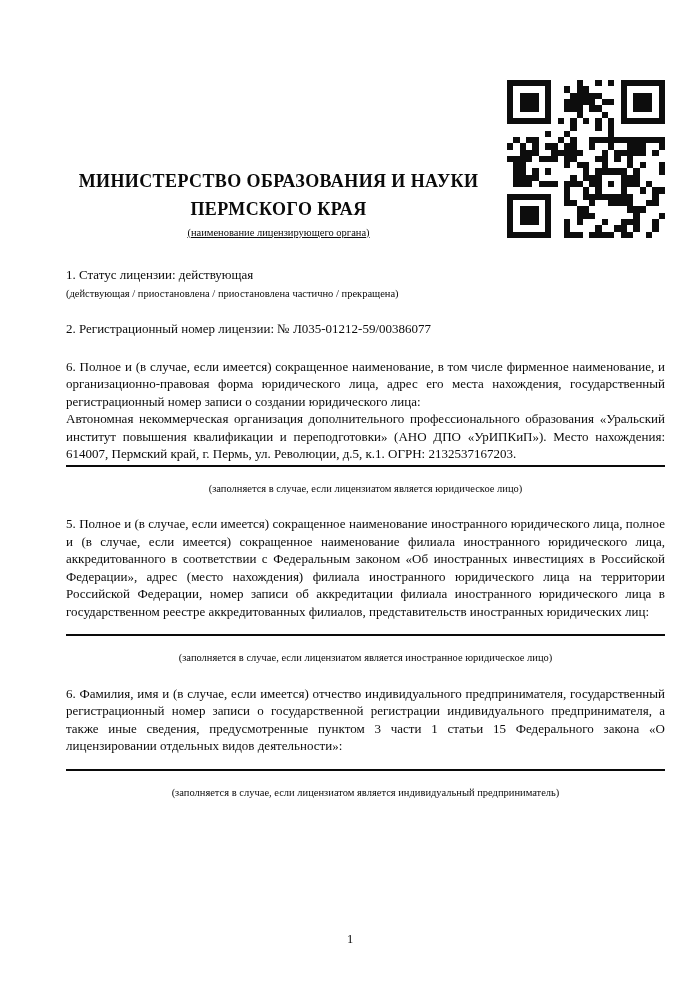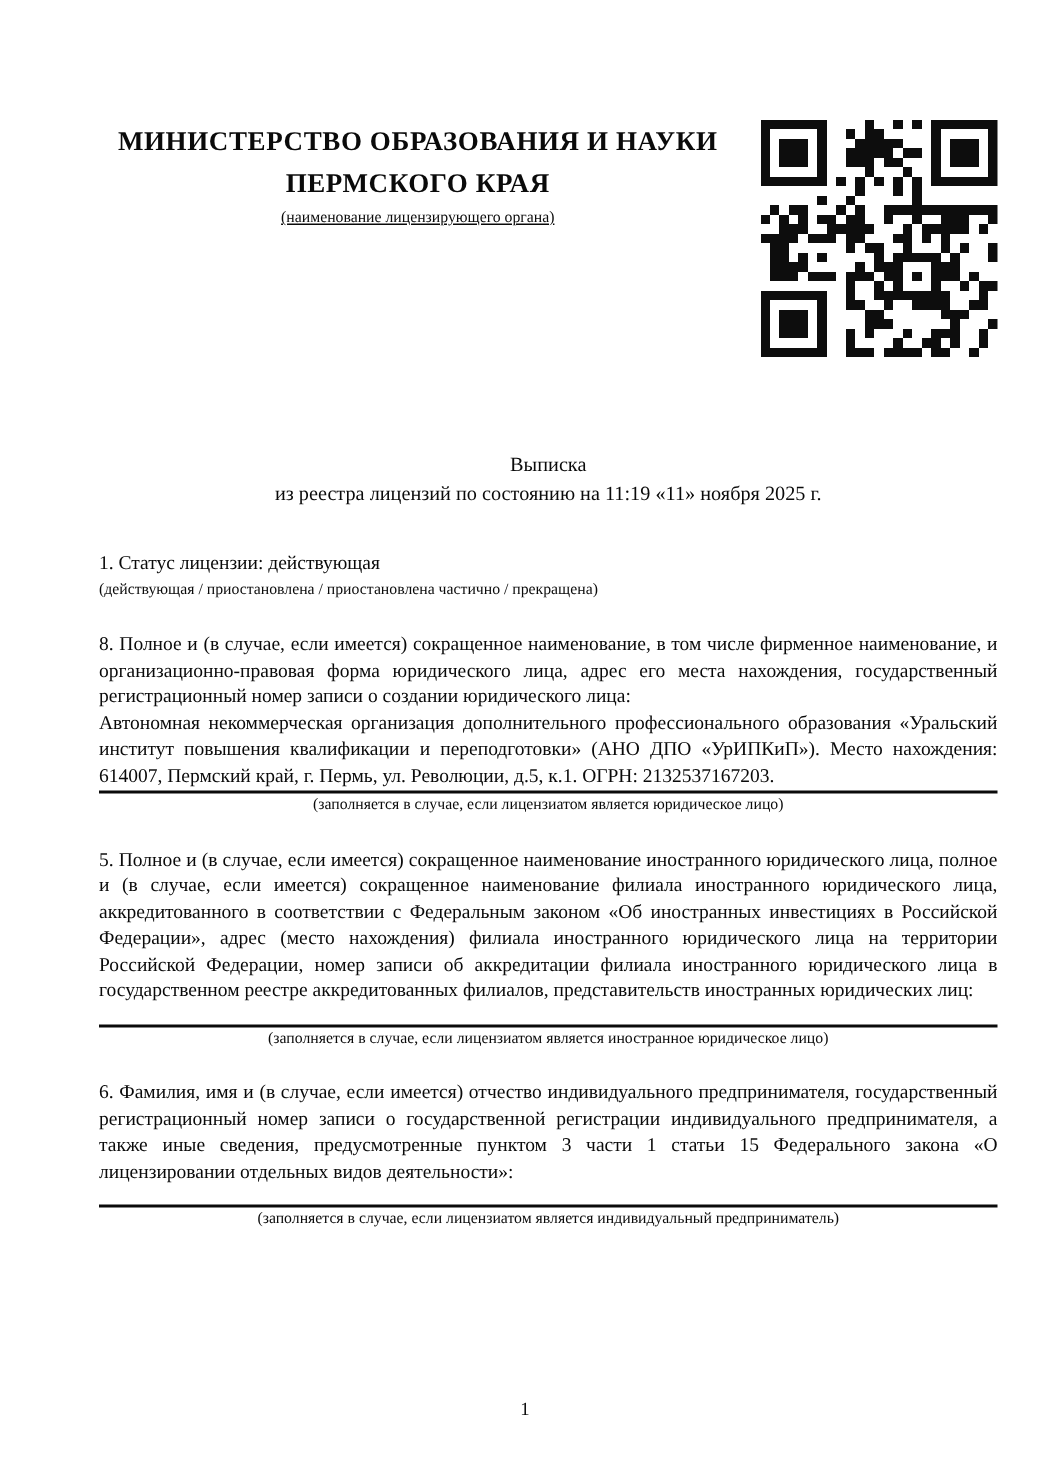--- a/index.html
+++ b/index.html
@@ -15,21 +15,21 @@
     color: #0a0a0a;
     font-family: "Liberation Serif", "DejaVu Serif", serif;
     position: relative;
     overflow: hidden;
     box-sizing: border-box;
     padding: 80px 35px 0 66px;
   }
   
   .header {
     display: flex;
-    align-items: flex-start;
+    align-items: flex-end;
   }
   .ministry {
     flex: 1 1 auto;
     text-align: center;
     padding-right: 16px;
   }
   .ministry-name {
     font-weight: bold;
     font-size: 18px;
     line-height: 28px;
@@ -62,21 +62,21 @@
   .fill-rule {
     border: 0;
     border-top: 2px solid #0a0a0a;
     margin: 2px 0 0 0;
   }
   .fill-rule.gap { margin-top: 14px; }
   .caption {
     font-size: 10.5px;
     line-height: 13.5px;
     text-align: center;
-    margin-top: 1px;
+    margin-top: 15px;
   }
   .status-caption {
     font-size: 10.5px;
     line-height: 13.5px;
     text-align: left;
     margin-top: 3px;
   }
   
   .page-number {
     position: absolute;
@@ -400,34 +400,33 @@
           <rect x="14" y="24" width="1" height="1" fill="#0d0d0d"></rect>
           <rect x="15" y="24" width="1" height="1" fill="#0d0d0d"></rect>
           <rect x="16" y="24" width="1" height="1" fill="#0d0d0d"></rect>
           <rect x="18" y="24" width="1" height="1" fill="#0d0d0d"></rect>
           <rect x="19" y="24" width="1" height="1" fill="#0d0d0d"></rect>
           <rect x="22" y="24" width="1" height="1" fill="#0d0d0d"></rect>
         </svg>
     </div>
   </div>
 
-  <div class="doc-title">
-    <div>Выписка</div>
-    <div>из реестра лицензий по состоянию на 11:19 «11» ноября 2025 г.</div>
-  </div>
 
   <div class="section mt-lg">
     <div>1. Статус лицензии: действующая</div>
     <div class="status-caption">(действующая / приостановлена / приостановлена частично / прекращена)</div>
   </div>
 
-
-
   <div class="section mt">
-    <div class="para">8. Полное и (в случае, если имеется) сокращенное наименование, в том числе фирменное наименование, и организационно-правовая форма юридического лица, адрес его места нахождения, государственный регистрационный номер записи о создании юридического лица:</div>
+    <div>2. Регистрационный номер лицензии: № Л035-01212-59/00386077</div>
+  </div>
+
+
+  <div class="section mt">
+    <div class="para">6. Полное и (в случае, если имеется) сокращенное наименование, в том числе фирменное наименование, и организационно-правовая форма юридического лица, адрес его места нахождения, государственный регистрационный номер записи о создании юридического лица:</div>
     <div class="para">Автономная некоммерческая организация дополнительного профессионального образования «Уральский институт повышения квалификации и переподготовки» (АНО ДПО «УрИПКиП»). Место нахождения: 614007, Пермский край, г. Пермь, ул. Революции, д.5, к.1. ОГРН: 2132537167203.</div>
     <hr class="fill-rule">
     <div class="caption">(заполняется в случае, если лицензиатом является юридическое лицо)</div>
   </div>
 
   <div class="section mt">
     <div class="para">5. Полное и (в случае, если имеется) сокращенное наименование иностранного юридического лица, полное и (в случае, если имеется) сокращенное наименование филиала иностранного юридического лица, аккредитованного в соответствии с Федеральным законом «Об иностранных инвестициях в Российской Федерации», адрес (место нахождения) филиала иностранного юридического лица на территории Российской Федерации, номер записи об аккредитации филиала иностранного юридического лица в государственном реестре аккредитованных филиалов, представительств иностранных юридических лиц:</div>
     <hr class="fill-rule gap">
     <div class="caption">(заполняется в случае, если лицензиатом является иностранное юридическое лицо)</div>
   </div>

